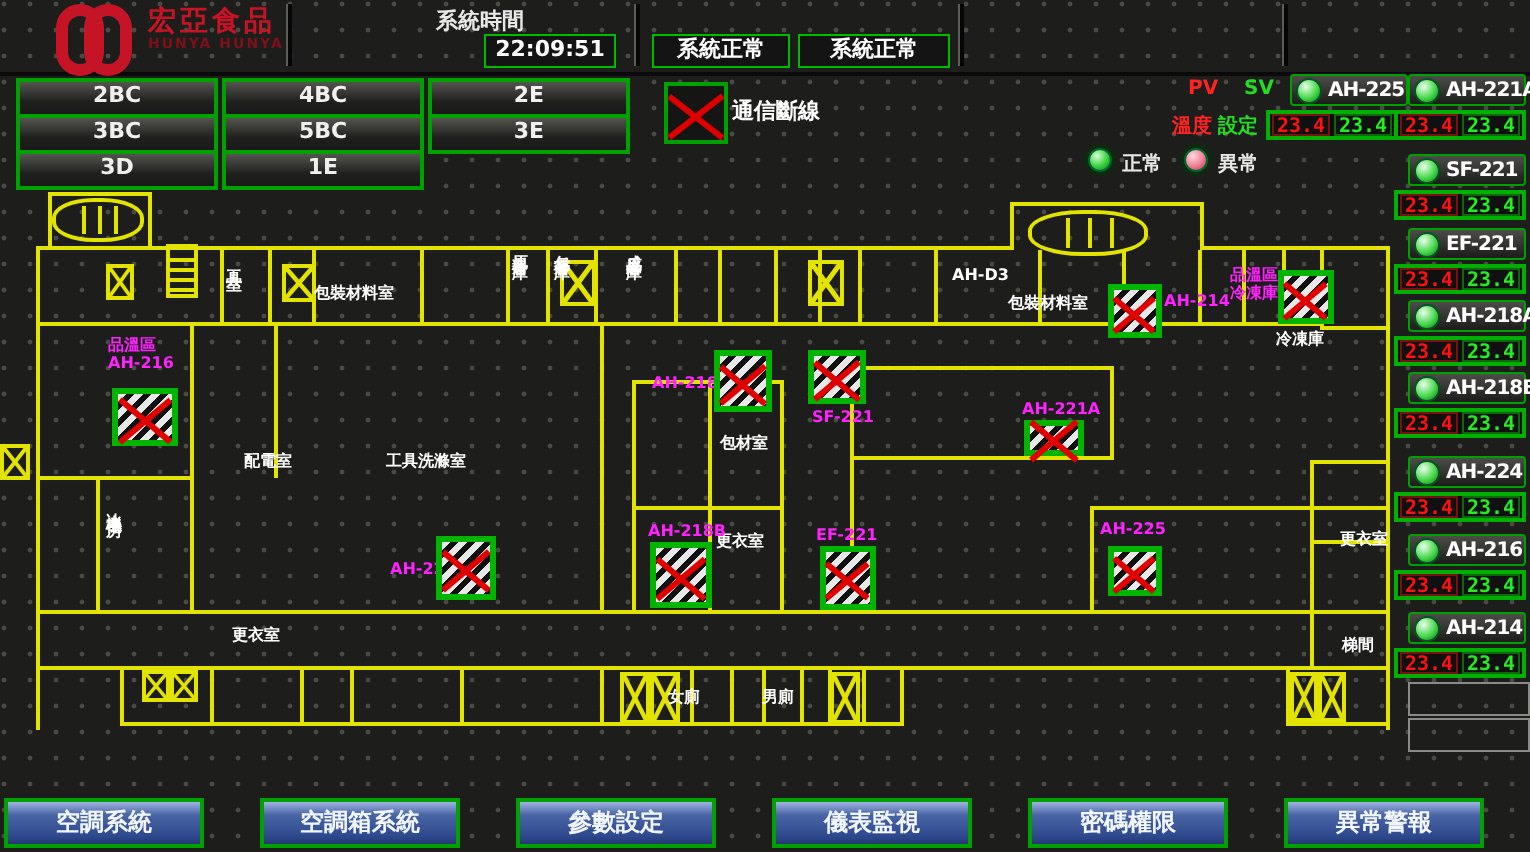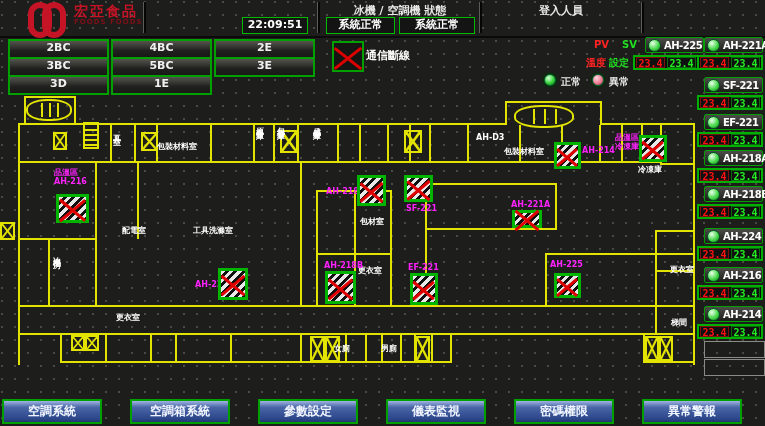--- a/index.html
+++ b/index.html
@@ -75,33 +75,32 @@
 </style>
 </head>
 <body>
 
 <div id="screen">
 
   <div id="header">
     <div class="abs" id="logo-mark" style="left:28px;top:2px;"><span></span><span></span></div>
     <div class="abs" style="left:74px;top:4px;">
       <div id="brand-name">宏亞食品</div>
-      <div id="brand-sub">FOODS FOODS</div>
+      <div id="brand-sub">HUNYA HUNYA</div>
     </div>
 
     <div class="vsep" style="left:143px;"></div>
+    <div class="abs hlabel" style="left:165px;top:3px;width:150px;">系統時間</div>
     <div class="abs gbox" style="left:242px;top:17px;width:64px;height:15px;text-align:center;">22:09:51</div>
 
     <div class="vsep" style="left:317px;"></div>
-    <div class="abs hlabel" style="left:324px;top:3px;width:152px;">冰機 / 空調機 狀態</div>
     <div class="abs gbox" style="left:326px;top:17px;width:67px;height:15px;">系統正常</div>
     <div class="abs gbox" style="left:399px;top:17px;width:74px;height:15px;">系統正常</div>
 
     <div class="vsep" style="left:479px;"></div>
-    <div class="abs hlabel" style="left:482px;top:3px;width:158px;">登入人員</div>
 
     <div class="vsep" style="left:641px;"></div>
   </div>
 
   <div id="floorbtns">
       <div class="floorbtn" style="left: 8px; top: 39px;">2BC</div>
       <div class="floorbtn" style="left: 111px; top: 39px;">4BC</div>
       <div class="floorbtn" style="left: 214px; top: 39px;">2E</div>
       <div class="floorbtn" style="left: 8px; top: 57px;">3BC</div>
       <div class="floorbtn" style="left: 111px; top: 57px;">5BC</div>

